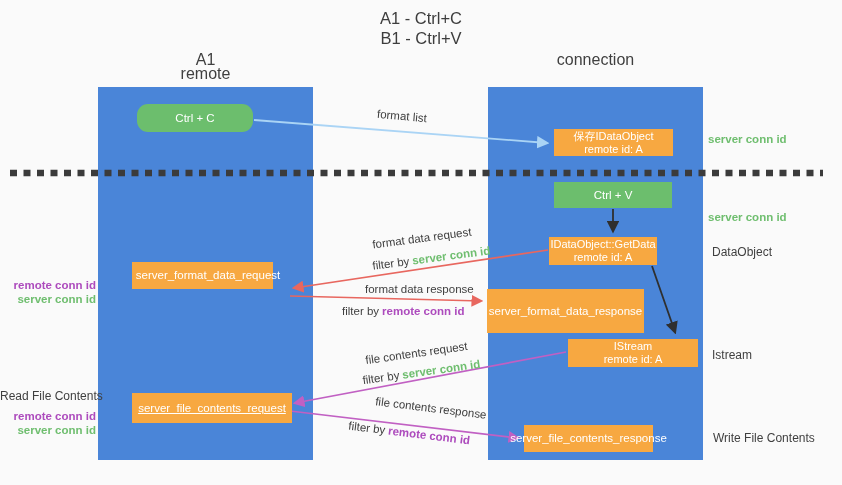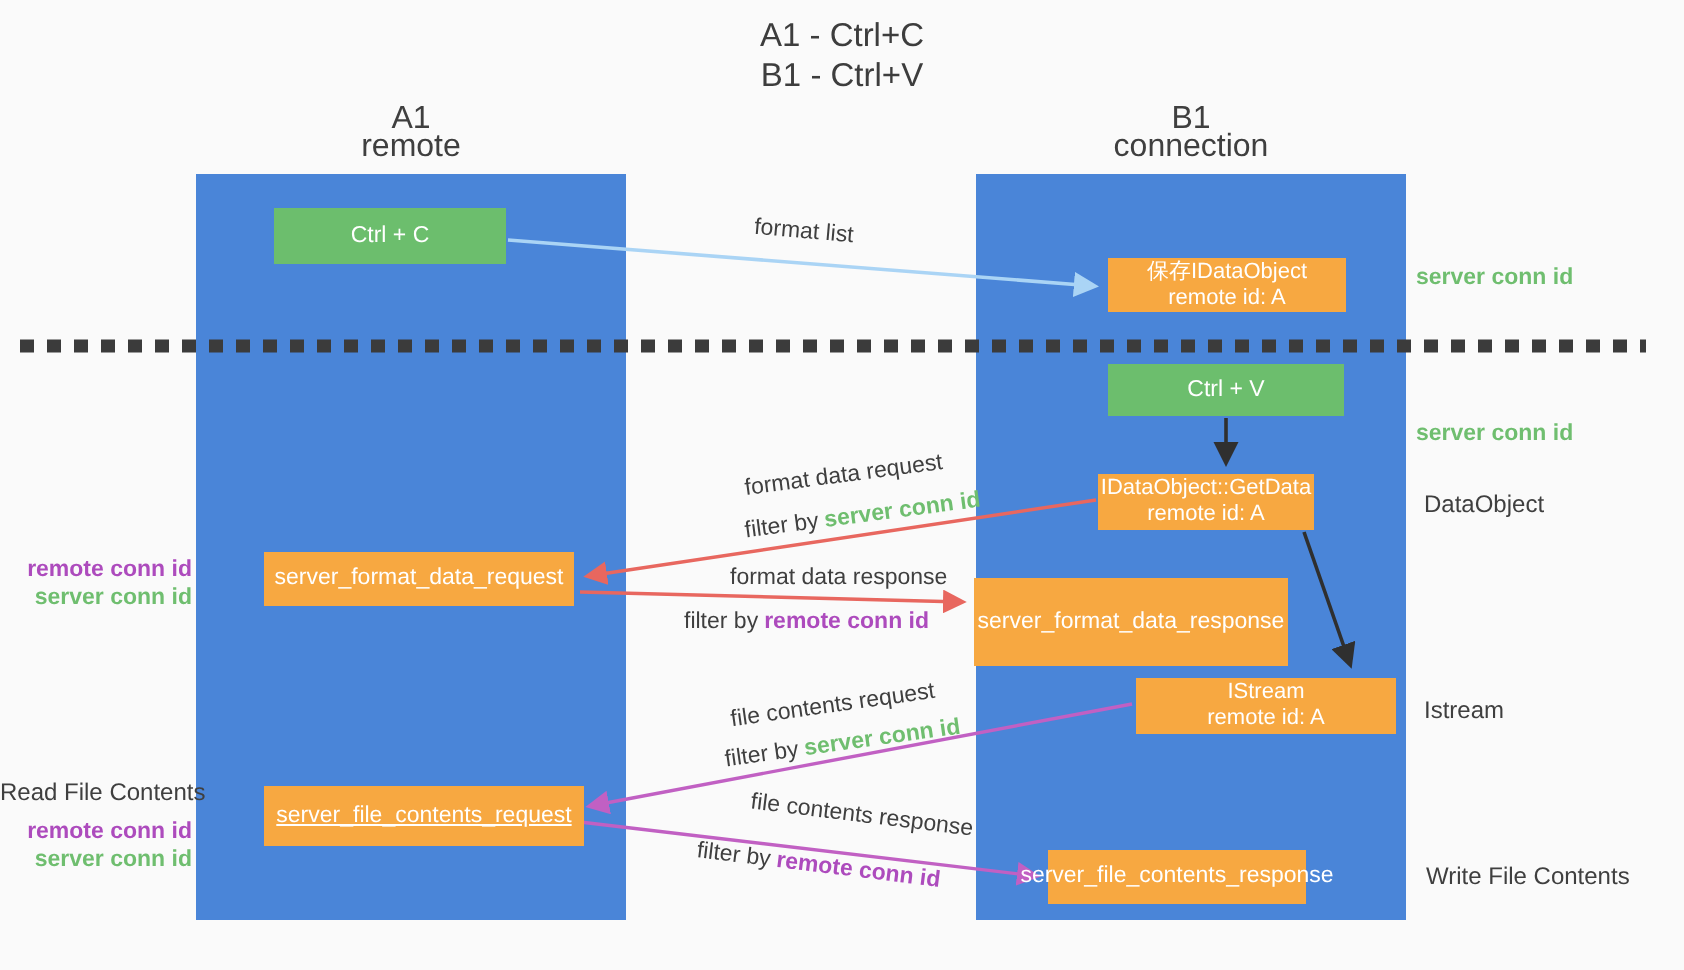--- a/index.html
+++ b/index.html
@@ -47,21 +47,20 @@
   <div class="title">
     <div>A1 - Ctrl+C</div>
     <div>B1 - Ctrl+V</div>
   </div>
 
   <div class="col-header" style="left:98px;top:53px;width:215px;">
     <div>A1</div>
     <div>remote</div>
   </div>
   <div class="col-header" style="left:488px;top:53px;width:215px;">
-    <div>B1</div>
     <div>connection</div>
   </div>
 
   <div class="col" style="left:98px;top:87px;width:215px;height:373px;"></div>
   <div class="col" style="left:488px;top:87px;width:215px;height:373px;"></div>
 
   <svg class="arrows" width="842" height="485" viewBox="0 0 842 485">
     <defs>
       <marker id="ah-blue" viewBox="0 0 10 10" refX="8" refY="5" markerWidth="7" markerHeight="7" orient="auto-start-reverse">
         <path d="M0,0 L10,5 L0,10 z" class="f-blue"></path>
@@ -79,35 +78,35 @@
     <line x1="10" y1="173" x2="823" y2="173" class="s-dot" stroke-dasharray="7 6.5"></line>
     <line x1="254" y1="120" x2="547" y2="143" class="s-blue" marker-end="url(#ah-blue)"></line>
     <line x1="613" y1="209" x2="613" y2="231" class="s-black" marker-end="url(#ah-black)"></line>
     <line x1="652" y1="266" x2="675" y2="332" class="s-black" marker-end="url(#ah-black)"></line>
     <line x1="548" y1="250" x2="294" y2="288" class="s-red" marker-end="url(#ah-red)"></line>
     <line x1="290" y1="296" x2="481" y2="301" class="s-red" marker-end="url(#ah-red)"></line>
     <line x1="566" y1="352" x2="295" y2="403" class="s-mag" marker-end="url(#ah-mag)"></line>
     <line x1="290" y1="411" x2="518" y2="438" class="s-mag" marker-end="url(#ah-mag)"></line>
   </svg>
 
-  <div class="node green" style="left:137px;top:104px;width:116px;height:28px;">Ctrl + C</div>
+  <div class="node green" style="left:137px;top:104px;width:116px;height:28px;border-radius:11px;">Ctrl + C</div>
 
   <div class="node orange two-line" style="left:554px;top:129px;width:119px;height:27px;">
     <div>保存IDataObject</div>
     <div>remote id: A</div>
   </div>
 
   <div class="node green" style="left:554px;top:182px;width:118px;height:26px;">Ctrl + V</div>
 
   <div class="node orange two-line" style="left:549px;top:237px;width:108px;height:28px;">
     <div>IDataObject::GetData</div>
     <div>remote id: A</div>
   </div>
 
-  <div class="node orange" style="left:132px;top:276px;width:155px;height:27px;">server_format_data_request</div>
+  <div class="node orange" style="left:132px;top:262px;width:130px;height:27px;padding-left:11px;">server_format_data_request</div>
 
   <div class="node orange" style="left:487px;top:289px;width:157px;height:44px;">server_format_data_response</div>
 
   <div class="node orange two-line" style="left:568px;top:339px;width:130px;height:28px;">
     <div>IStream</div>
     <div>remote id: A</div>
   </div>
 
   <div class="node orange" style="left:132px;top:393px;width:160px;height:30px;text-decoration:underline;">server_file_contents_request</div>
 

